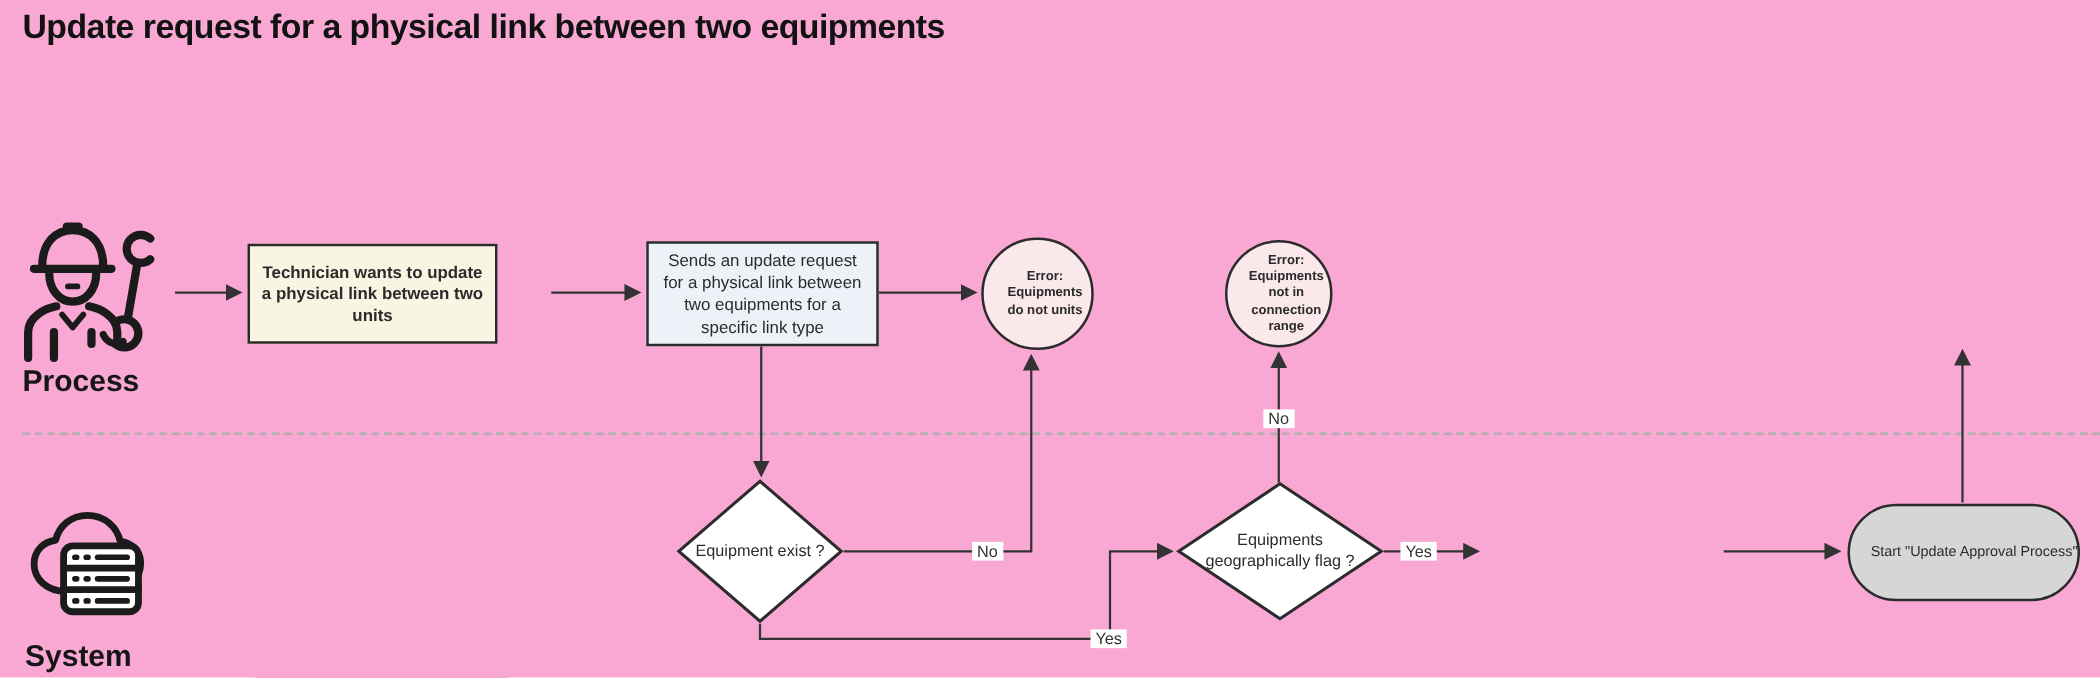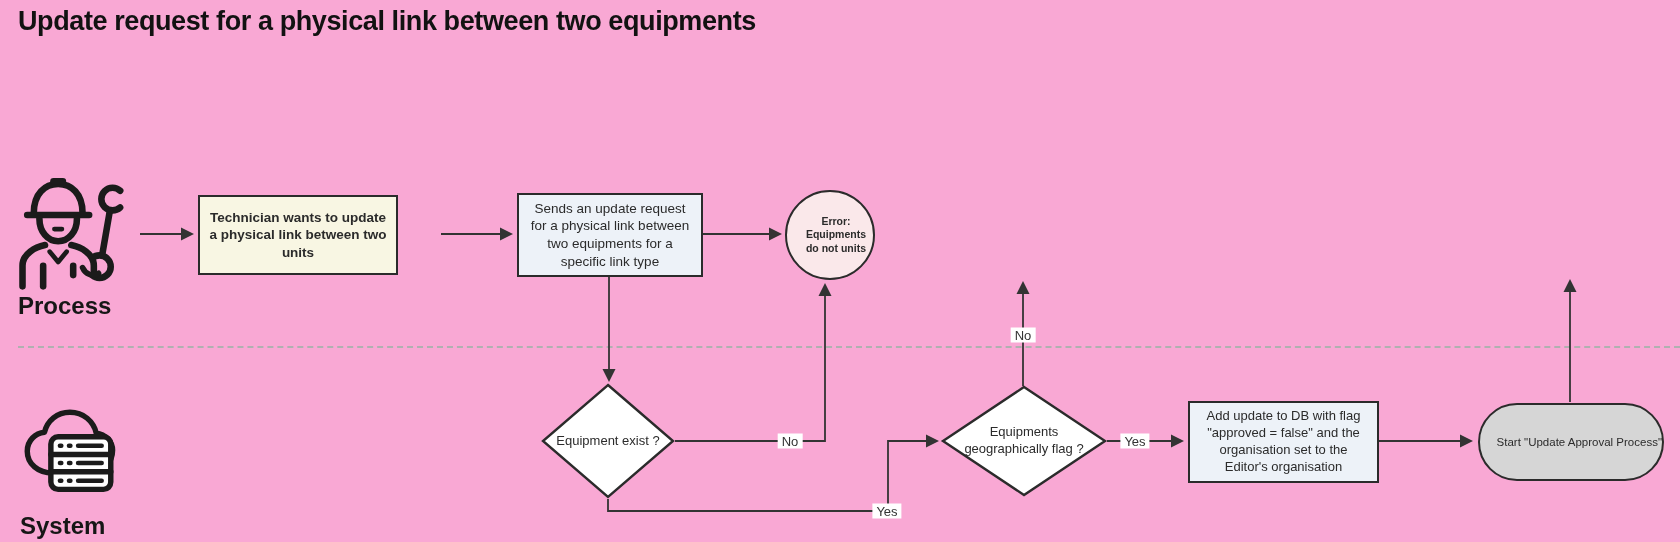--- a/index.html
+++ b/index.html
@@ -127,33 +127,33 @@
   </div>
 
   <div class="node rect blue" style="left:517px;top:193px;width:186px;height:84px">
     <span>Sends an update request for a physical link between two equipments for a specific link type</span>
   </div>
 
   <div class="node circle pink" style="left:785px;top:190px;width:90px;height:90px">
     <span style="width:74px">Error: Equipments do not units</span>
   </div>
 
+  <div class="node circle pink" style="left:980px;top:192px;width:86px;height:86px">
+    <span style="width:70px">Error: Equipments not in connection range</span>
+  </div>
 
 
   <div class="diamond-label" style="left:553px;top:416px;width:110px;height:50px">
     <span>Equipment exist ?</span>
   </div>
 
   <div class="diamond-label" style="left:959px;top:411px;width:130px;height:60px">
     <span>Equipments geographically flag ?</span>
   </div>
 
-  <div class="node rect blue" style="left:1188px;top:401px;width:191px;height:82px;font-size:13px">
-    <span>Add update to DB with flag "approved = false" and the organisation set to the Editor's organisation</span>
-  </div>
 
   <div class="node pill" style="left:1478px;top:403px;width:186px;height:78px">
     <span>Start "Update Approval Process"</span>
   </div>
 
   <div class="edge-label" style="left:790px;top:441px">
     <span>No</span>
   </div>
   <div class="edge-label" style="left:887px;top:511px">
     <span>Yes</span>

